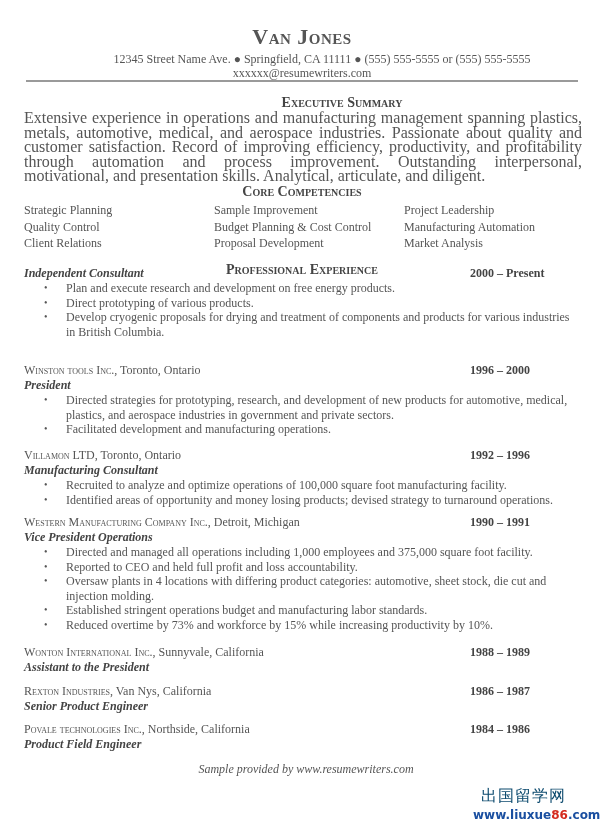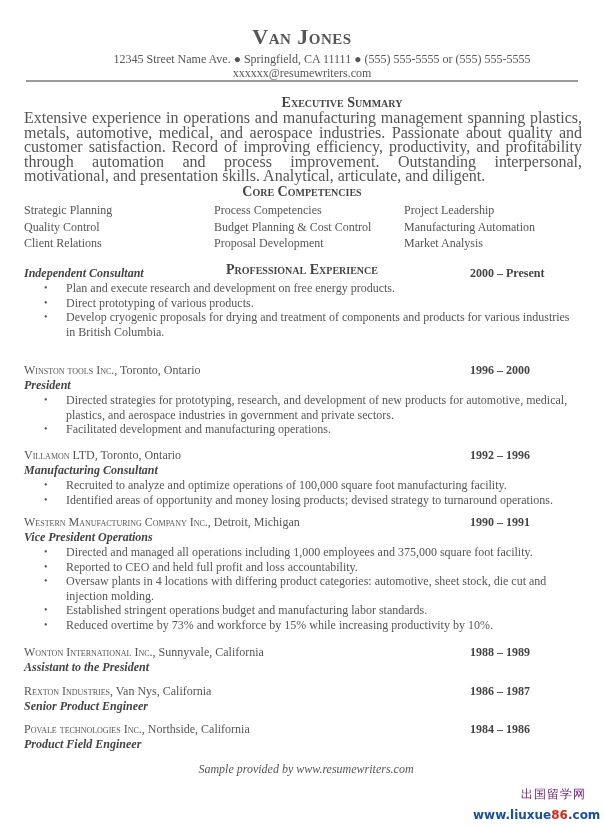--- a/index.html
+++ b/index.html
@@ -36,21 +36,21 @@
   .title { font-style: italic; font-weight: bold; line-height: 15px; color: #444; }
   ul { margin: 0; padding: 0 0 0 42px; list-style: none; }
   li { position: relative; line-height: 14.6px; }
   li::before { content: "•"; position: absolute; left: -22px; font-size: 10px; }
   .footer {
     position: absolute; top: 762px; left: 4px; width: 604px; text-align: center;
     font-size: 12px; font-style: italic; color: #555;
   }
   .wm-cn {
     position: absolute; top: 786px; left: 481px; font-family: "DejaVu Sans", sans-serif;
-    font-size: 12px; color: #701a75; letter-spacing: 1px; margin-left: 40px;
+    font-size: 16px; color: #0c4a6e; letter-spacing: 1px;
   }
   .wm-url {
     position: absolute; top: 808px; left: 473px; font-family: "DejaVu Sans", sans-serif;
     font-size: 12px; color: #1a4fa0; font-weight: bold;
   }
   .wm-url .red { color: #d42a1e; }
 </style>
 </head>
 <body>
 
@@ -58,21 +58,21 @@
 <div class="contact" style="top:52px;margin-left:20px;">12345 Street Name Ave. ● Springfield, CA 11111 ● (555) 555-5555 or (555) 555-5555</div>
 <div class="contact" style="top:66px;">xxxxxx@resumewriters.com</div>
 <div class="rule"></div>
 
 <div class="section-title" style="top:95px;padding-left:40px;">Executive Summary</div>
 <div class="summary">Extensive experience in operations and manufacturing management spanning plastics, metals, automotive, medical, and aerospace industries.  Passionate about quality and customer satisfaction.  Record of improving efficiency, productivity, and profitability through automation and process improvement. Outstanding interpersonal, motivational, and presentation skills. Analytical, articulate, and diligent.</div>
 
 <div class="section-title" style="top:184px;">Core Competencies</div>
 <div class="comp-grid">
   <span>Strategic Planning</span>
-  <span>Process Competencies</span>
+  <span>Sample Improvement</span>
   <span>Project Leadership</span>
   <span>Quality Control</span>
   <span>Budget Planning &amp; Cost Control</span>
   <span>Manufacturing Automation</span>
   <span>Client Relations</span>
   <span>Proposal Development</span>
   <span>Market Analysis</span>
 </div>
 
 <div class="section-title" style="top:262px;">Professional Experience</div>

